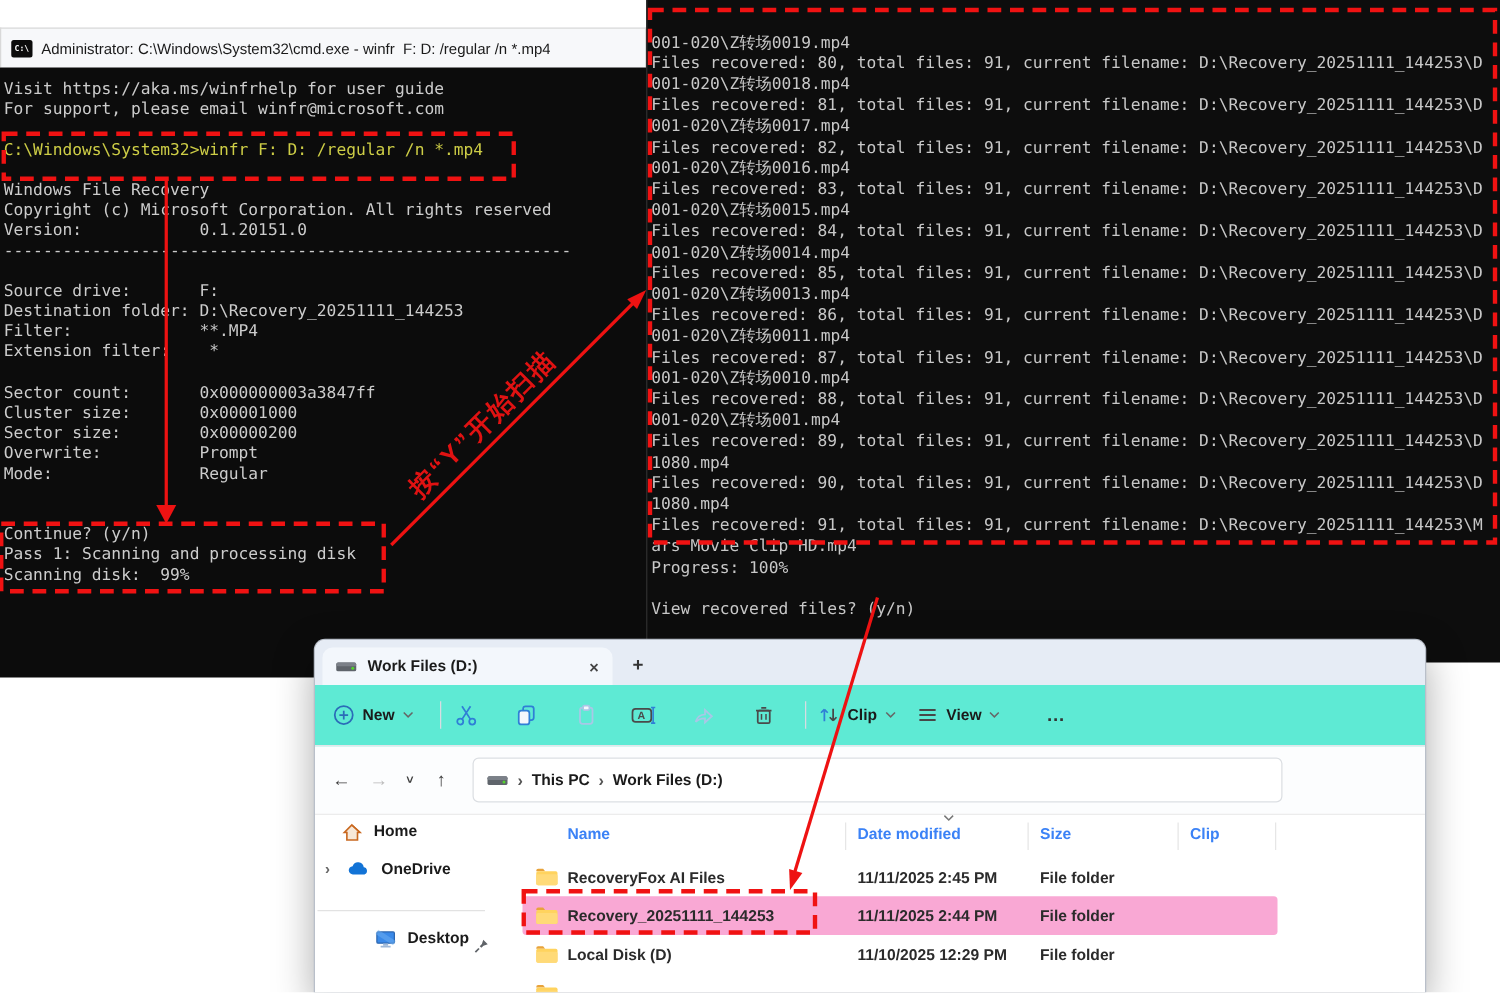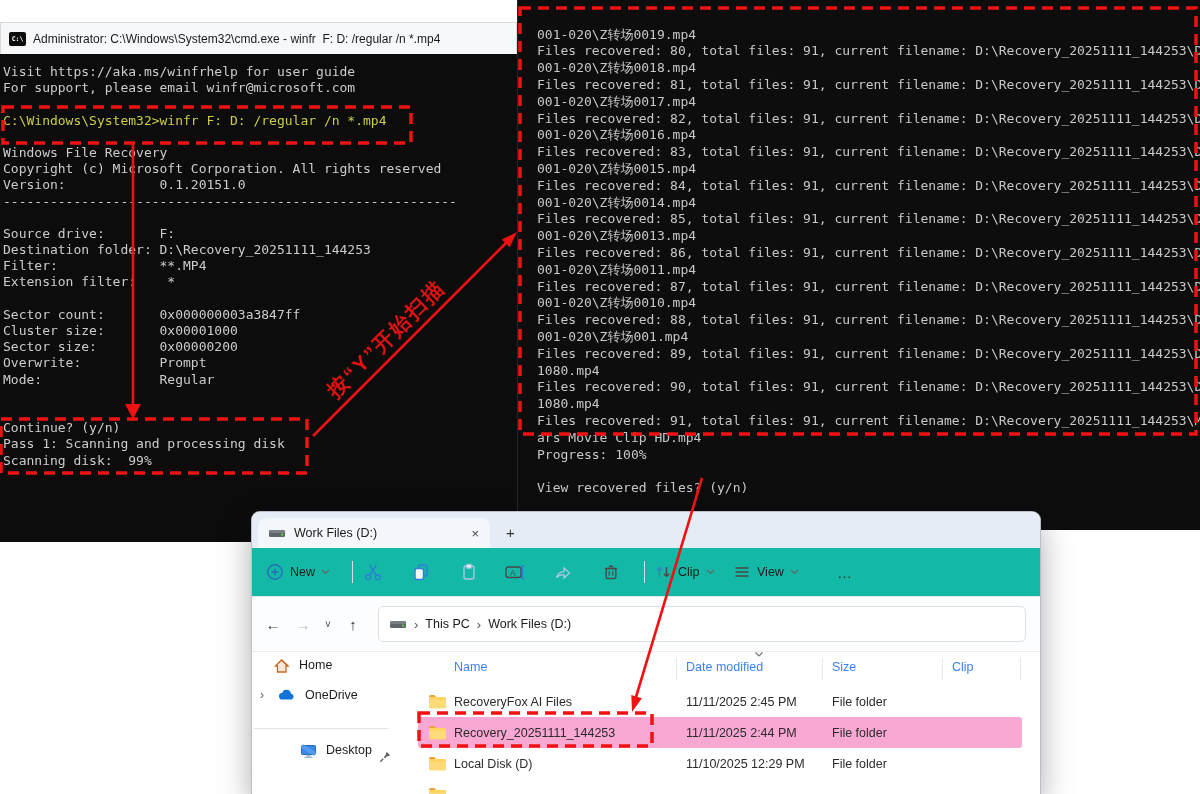--- a/index.html
+++ b/index.html
@@ -14,35 +14,35 @@
                font:bold 6.5px "DejaVu Sans Mono",monospace;display:flex;align-items:center;justify-content:center;flex:none;}
   .cmd-title{font-size:12px;color:#1a1a1a;white-space:pre;overflow:hidden;}
   .cmd-body{height:488px;background:#0c0c0c;color:#cccccc;font:13px/16.2px "DejaVu Sans Mono",monospace;
             padding:10px 0 0 3px;white-space:pre;overflow:hidden;box-sizing:border-box;}
   .tline{height:16.2px;}
   .tline.hl{color:#cdcd46;}
 
   
   .recovery-panel{position:absolute;left:517px;top:0;width:683px;height:530px;background:#0d0d0d;
                   color:#c8c8c8;font:13px/16.8px "DejaVu Sans Mono",monospace;white-space:pre;
-                  overflow:hidden;padding-left:19px;box-sizing:border-box;z-index:2;border-left:1px solid #262626;}
+                  overflow:hidden;padding-left:3px;box-sizing:border-box;z-index:2;border-left:1px solid #262626;}
   .recovery-panel .rline{height:16.8px;}
   .recovery-panel .rline:first-child{margin-top:-7px;}
 
   
-  .explorer{position:absolute;left:252px;top:512px;width:788px;height:282px;background:#fff;
+  .explorer{position:absolute;left:252px;top:512px;width:888px;height:282px;background:#fff;
             border-radius:8px 8px 0 0;box-shadow:0 0 0 1px #b9bfc9,0 12px 32px rgba(0,0,0,.35);
-            overflow:hidden;z-index:3;font-size:12.5px;color:#1b1b1b;}
+            overflow:hidden;z-index:3;font-size:12.5px;color:#1b1b1b;font-weight:bold;}
   .tabbar{height:36px;background:#e6ecf5;display:flex;align-items:flex-end;padding-left:6px;box-sizing:border-box;}
   .tab{width:232px;height:30px;background:#f3f7fc;border-radius:8px 8px 0 0;display:flex;align-items:center;
        gap:8px;padding:0 8px 0 10px;box-sizing:border-box;}
   .tab-title{flex:1;white-space:nowrap;overflow:hidden;}
   .tab-close{color:#444;font-size:13px;padding:0 3px;cursor:default;}
   .newtab{margin:0 0 8px 16px;color:#333;font-size:15px;line-height:1;}
-  .toolbar{height:49px;background:#14b8a6;border-bottom:1px solid #e3e6ea;position:relative;box-sizing:border-box;}
+  .toolbar{height:49px;background:#5eead4;border-bottom:1px solid #e3e6ea;position:relative;box-sizing:border-box;}
   .tb{position:absolute;top:0;height:48px;display:flex;align-items:center;}
   .tb-div{position:absolute;top:13px;width:1px;height:22px;background:#d8dce1;}
   .lbl{margin:0 4px 0 6px;}
   .caret{margin-left:2px;}
   .more-dots{font-size:15px;letter-spacing:1px;color:#333;}
   .addr-row{height:55px;background:#fcfdfe;border-bottom:1px solid #ececec;display:flex;align-items:center;box-sizing:border-box;}
   .nav-ic{width:30px;text-align:center;font-size:15px;color:#3d3d3d;flex:none;}
   .nav-ic.dis{color:#b9b9b9;}
   .nav-ic.small{width:20px;font-size:10px;}
   .addr-pill{margin-left:10px;width:648px;height:36px;border:1px solid #dcdfe3;border-radius:5px;background:#fff;

